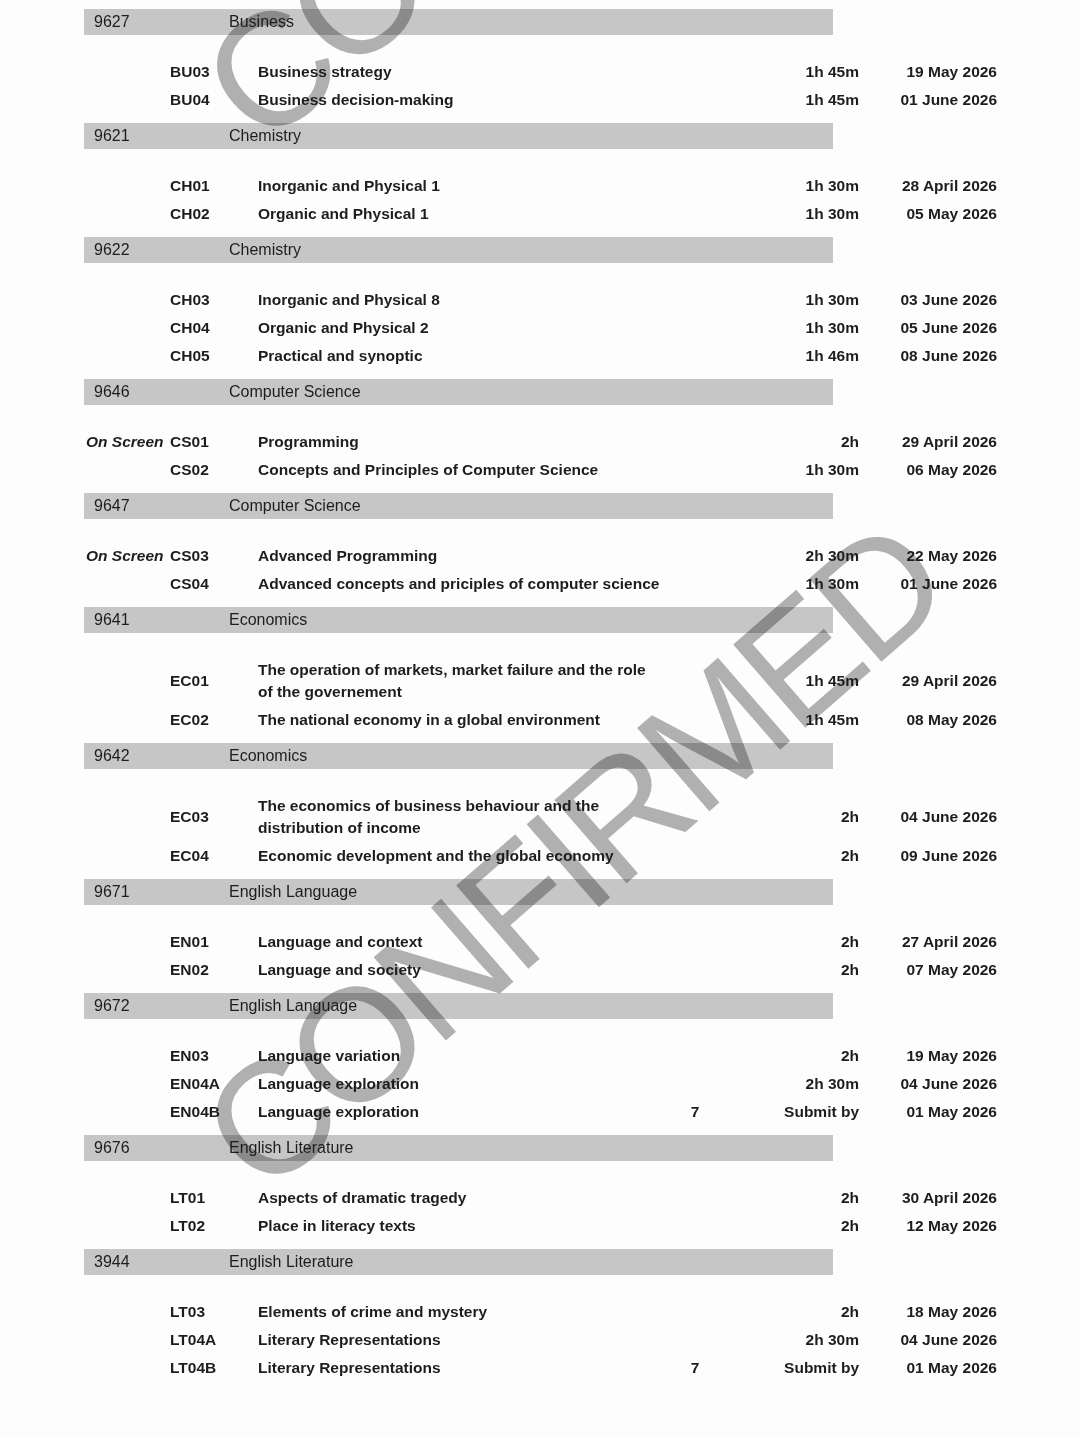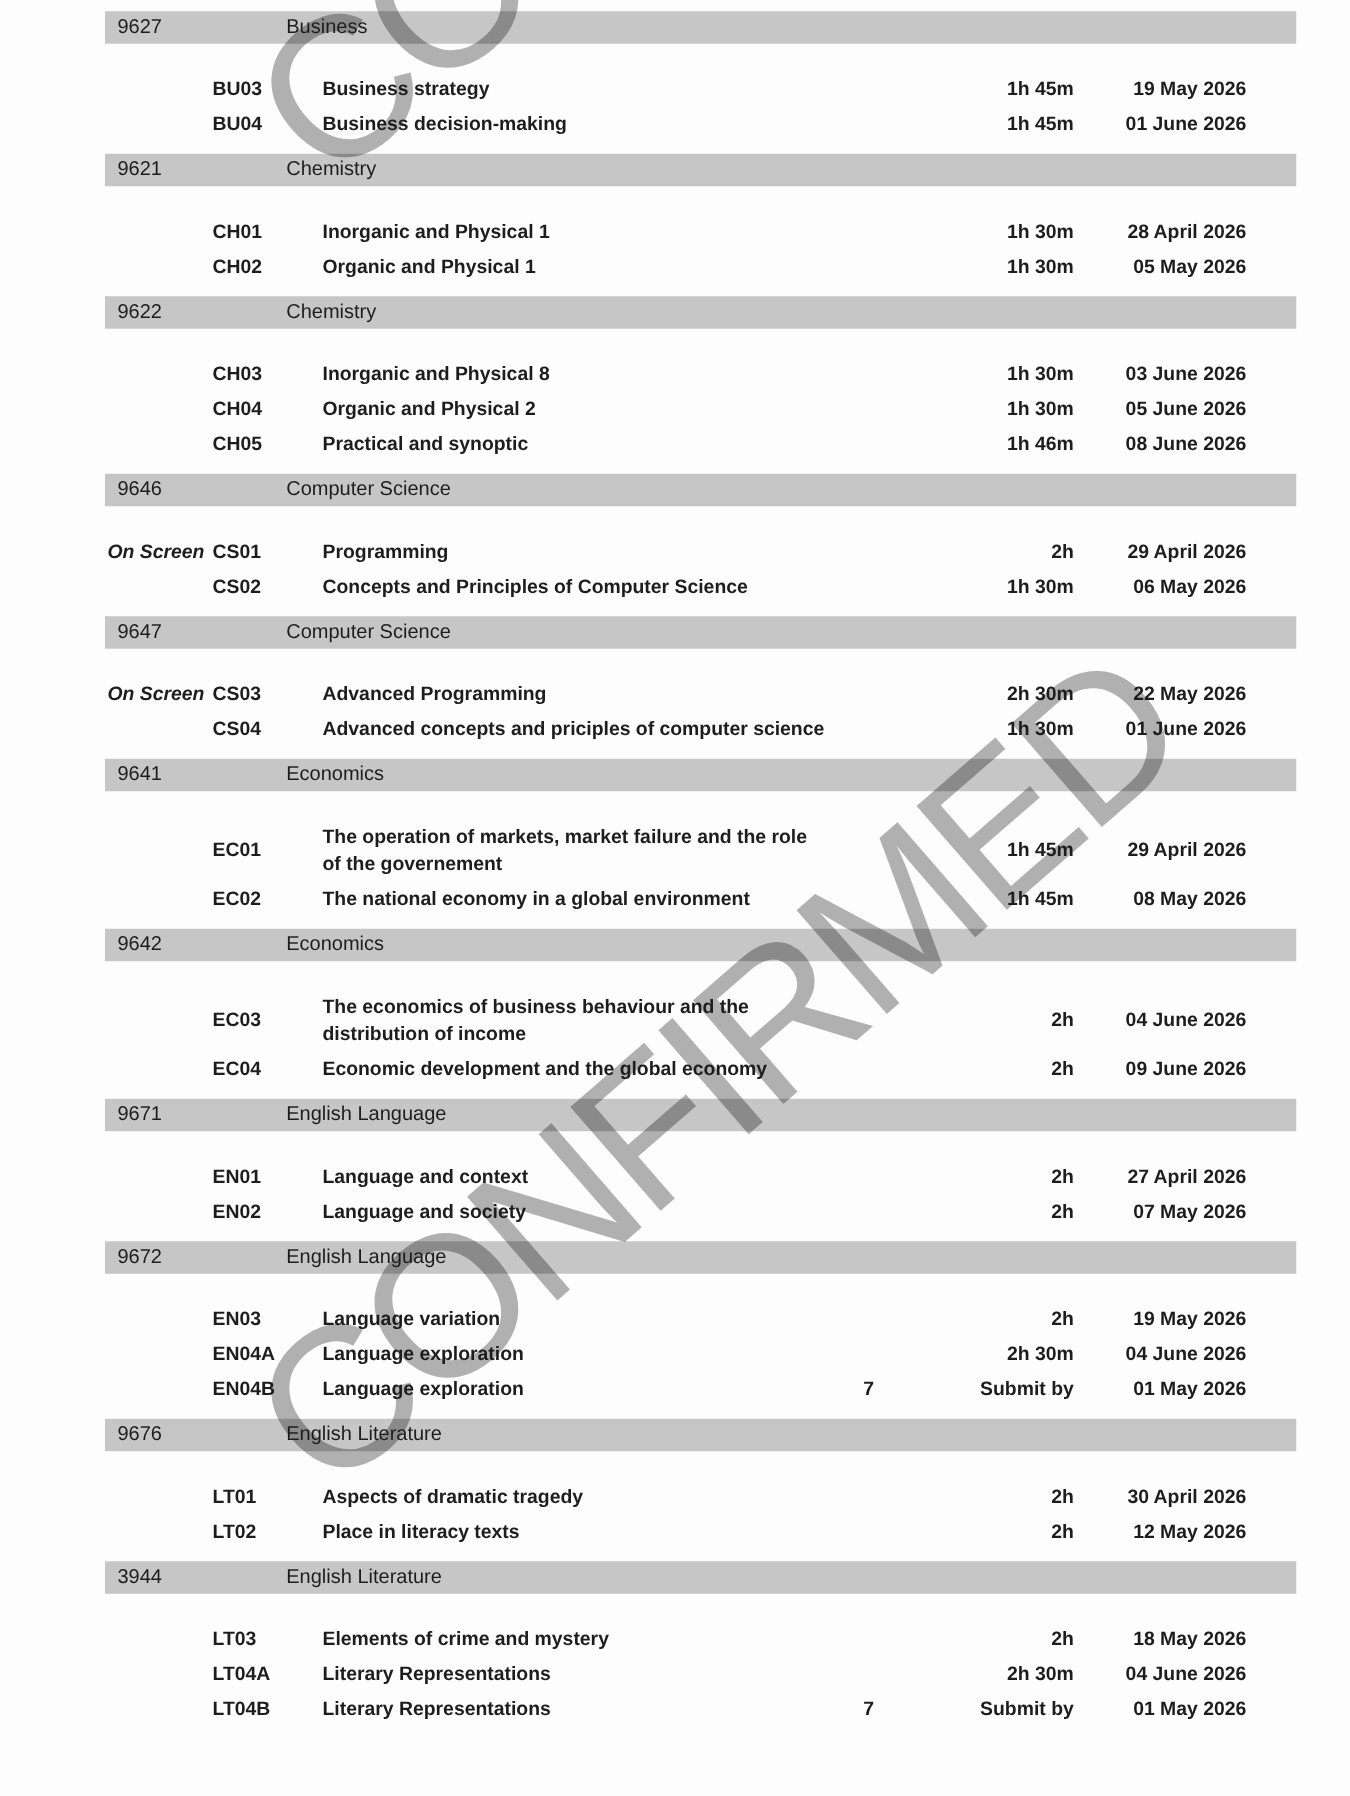--- a/index.html
+++ b/index.html
@@ -37,21 +37,21 @@
   
   .page {
     position: absolute;
     inset: 0;
     z-index: 1;
     padding-top: 9px;
   }
   .subject { margin-bottom: 12px; }
   .bar {
     margin-left: 84px;
-    width: 953px;
+    width: 749px;
     height: 26px;
     background: rgba(0, 0, 0, 0.215);
     display: flex;
     align-items: center;
     font-size: 16px;
     margin-bottom: 26px;
   }
   .bar .code {
     margin-left: 10px;
     width: 103px;

